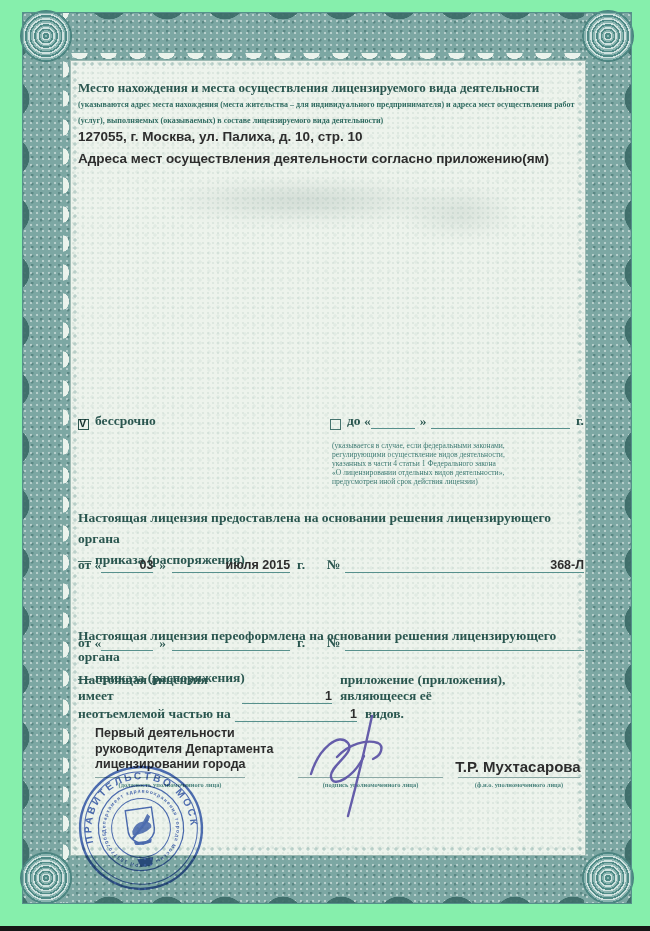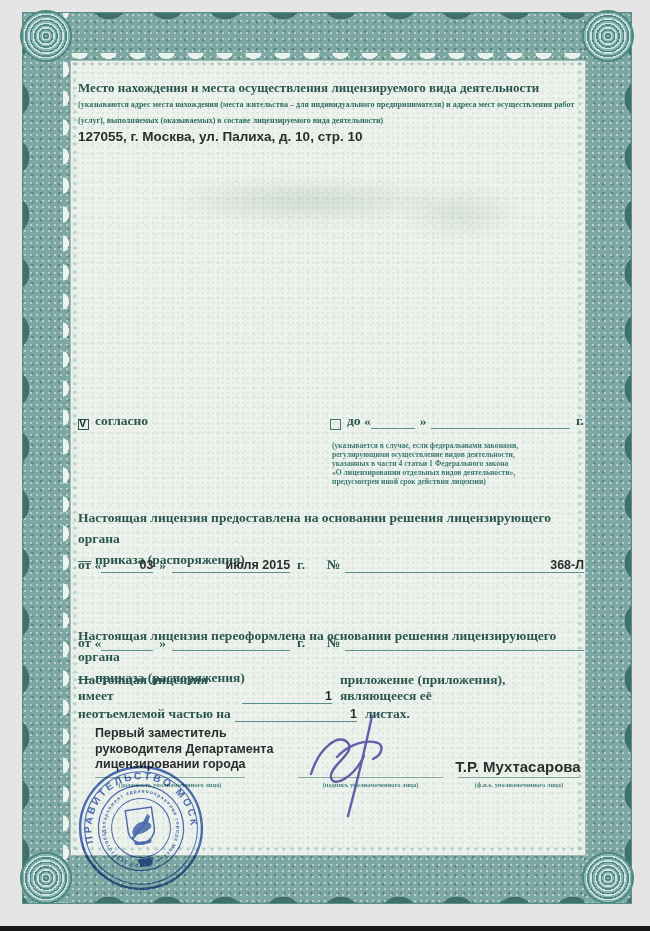--- a/index.html
+++ b/index.html
@@ -1,16 +1,16 @@
 <!DOCTYPE html>
 <html><head>
 <meta charset="utf-8">
 <style>
   html,body{margin:0;padding:0;}
-  .page{position:relative;width:650px;height:931px;background:#e5e5e5;overflow:hidden;
+  .page{position:relative;width:650px;height:931px;background:#86efac;overflow:hidden;
         font-family:"Liberation Serif",serif;}
   .bottom-scan-edge{position:absolute;left:0;right:0;bottom:0;height:5px;background:#161616;}
 
   
   .frame-outline{position:absolute;left:22px;top:12px;width:610px;height:892px;
         border:1px solid #55908b;box-sizing:border-box;}
   .bstrip{position:absolute;background-color:#7ca7a3;
         background-image:
           radial-gradient(circle at 3px 3px, rgba(255,255,255,.45) 1px, transparent 1.6px),
           radial-gradient(circle at 1px 1px, rgba(40,88,84,.4) 1px, transparent 2px);
@@ -64,21 +64,21 @@
   .sans-b{font-family:"Liberation Sans",sans-serif;font-weight:bold;color:#2d2d2d;}
   .abs{position:absolute;}
   .center{text-align:left;}
   .u{display:inline-block;border-bottom:1px solid #57908c;text-align:right;line-height:14px;}
   .u .val{font-family:"Liberation Sans",sans-serif;font-weight:bold;font-size:12.5px;color:#2d2d2d;}
   .row{display:flex;align-items:flex-end;}
   .cb{display:inline-block;width:11px;height:11px;border:1.5px solid #2c554e;box-sizing:border-box;
       position:relative;top:1px;margin-right:6px;background:transparent;flex:none;}
   .cb .mark{position:absolute;left:0px;top:-3px;font-family:"Liberation Sans",sans-serif;
       font-weight:bold;font-size:11px;color:#15302c;}
-  .footnote{font-size:7.6px;font-weight:bold;color:#3d7a72;line-height:9px;}
+  .footnote{font-size:7.6px;font-weight:normal;color:#3d7a72;line-height:9px;}
   .caption{position:absolute;font-size:6.4px;color:#4a837c;text-align:center;font-weight:bold;}
   .sig-line{position:absolute;border-bottom:1px solid #8aa8a4;height:0;}
   .pos-lines{line-height:15.5px;font-size:12.5px;}
 
   .stamp-svg{position:absolute;left:70px;top:757px;width:142px;height:142px;
       transform:rotate(-8deg);opacity:.88;mix-blend-mode:multiply;z-index:5;}
   .sig-svg{position:absolute;left:293px;top:710px;width:142px;height:112px;z-index:4;}
 </style>
 </head>
 <body>
@@ -104,28 +104,29 @@
   <div class="fringe fringe-r"></div>
   <div class="ghost abs" style="left:160px;top:178px;width:290px;height:46px;"></div>
   <div class="ghost abs" style="left:400px;top:185px;width:120px;height:55px;opacity:.22;"></div>
 
   <div class="abs" style="left:78px;top:80px;width:506px;line-height:13.5px;">
     <span class="serif" style="font-size:13px;">Место нахождения и места осуществления лицензируемого вида деятельности</span>
     <span class="small-note">(указываются адрес места нахождения (места жительства – для индивидуального предпринимателя) и адреса мест осуществления работ (услуг), выполняемых (оказываемых) в составе лицензируемого вида деятельности)</span>
   </div>
 
   <div class="abs sans-b center" style="left:78px;top:129px;width:506px;font-size:13.5px;">127055, г. Москва, ул. Палиха, д. 10, стр. 10</div>
+  <div class="abs sans-b center" style="left:78px;top:151px;width:506px;font-size:13.5px;">Адреса мест осуществления деятельности согласно приложению(ям)</div>
 
 
   <div class="abs row" style="left:78px;top:413px;width:506px;">
     <span class="row" style="width:252px;">
       <span class="cb">
         <span class="mark">V</span>
       </span>
-      <span class="serif">согласно</span>
+      <span class="serif">бессрочно</span>
     </span>
     <span class="row" style="flex:1;">
       <span class="cb" style="border-color:#45736d;"></span>
       <span class="serif">до «</span>
       <span class="u" style="width:44px;"><span class="val"></span></span>
       <span class="serif" style="margin:0 5px;">»</span>
       <span class="u" style="flex:1;"><span class="val"></span></span>
       <span class="serif" style="margin-left:6px;">г.</span>
     </span>
   </div>
@@ -167,25 +168,25 @@
   </div>
 
   <div class="abs row" style="left:78px;top:672px;width:506px;">
     <span class="serif">Настоящая лицензия имеет</span>
     <span class="u" style="width:96px;margin-left:6px;"><span class="val">1</span></span>
     <span class="serif" style="margin-left:8px;">приложение (приложения), являющееся её</span>
   </div>
   <div class="abs row" style="left:78px;top:706px;width:506px;">
     <span class="serif">неотъемлемой частью на</span>
     <span class="u" style="width:122px;margin-left:4px;"><span class="val">1</span></span>
-    <span class="serif" style="margin-left:8px;">листах.</span>
+    <span class="serif" style="margin-left:8px;">видов.</span>
   </div>
 
   <div class="abs sans-b pos-lines" style="left:95px;top:726px;width:190px;z-index:3;">
-    <div>Первый заместитель</div>
+    <div>Первый деятельности</div>
     <div>руководителя Департамента</div>
     <div>лицензировании города</div>
   </div>
 
   <div class="sig-line" style="left:95px;top:777px;width:150px;"></div>
   <div class="sig-line" style="left:298px;top:777px;width:145px;"></div>
   <div class="sig-line" style="left:458px;top:777px;width:122px;"></div>
 
   <div class="caption" style="left:95px;top:781px;width:150px;">(должность уполномоченного лица)</div>
   <div class="caption" style="left:298px;top:781px;width:145px;">(подпись уполномоченного лица)</div>

